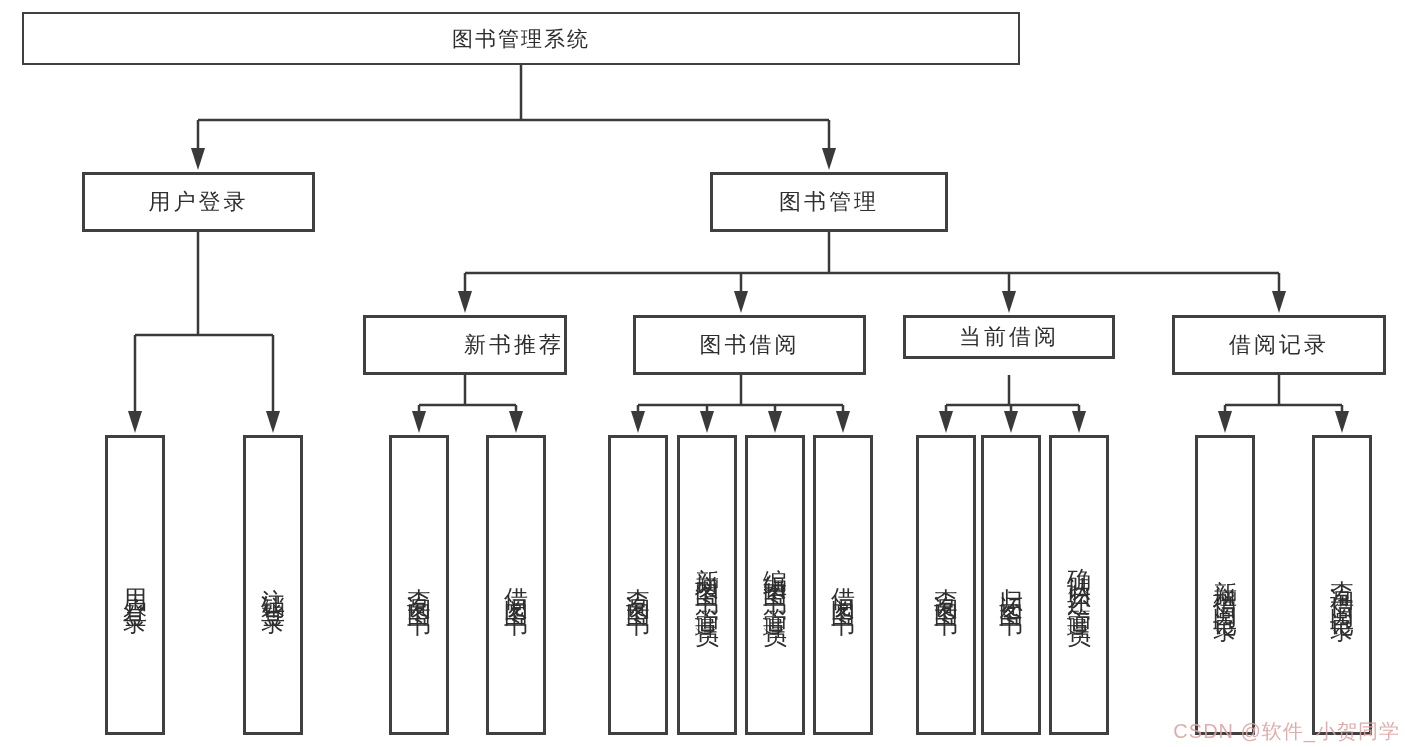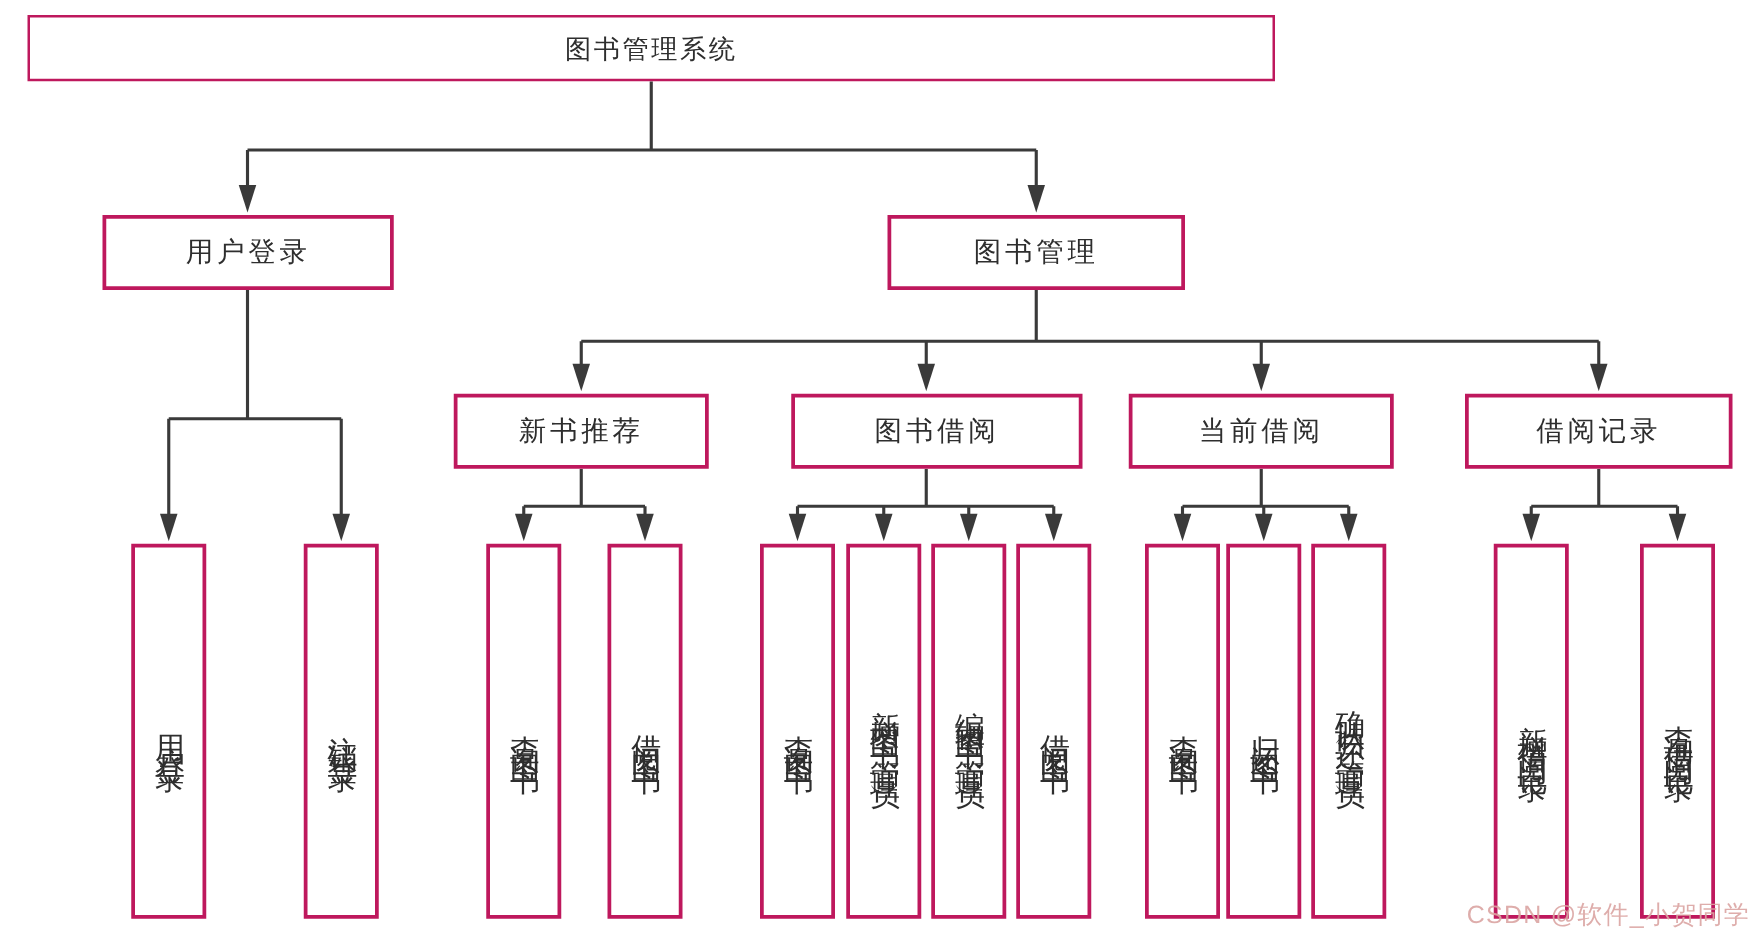--- a/index.html
+++ b/index.html
@@ -26,21 +26,21 @@
     stroke-width: 2.5;
     fill: none;
   }
   svg.connectors polygon {
     fill: #3a3a3a;
     stroke: none;
   }
   .node {
     position: absolute;
     background: #ffffff;
-    border: 3px solid #be185d;
+    border: 3px solid #404040;
     display: flex;
     align-items: center;
     justify-content: center;
     z-index: 2;
     color: #2e2e2e;
   }
   .node.root {
     border-width: 2px;
     font-size: 21px;
     letter-spacing: 2px;
@@ -128,27 +128,27 @@
     <span>图书管理系统</span>
   </div>
 
   <div class="node branch" style="left:82px; top:172px; width:233px; height:60px;">
     <span>用户登录</span>
   </div>
   <div class="node branch" style="left:710px; top:172px; width:238px; height:60px;">
     <span>图书管理</span>
   </div>
 
-  <div class="node branch" style="left:363px; top:315px; width:204px; height:60px;">
+  <div class="node branch" style="left:363px; top:315px; width:204px; height:60px;justify-content:flex-end;">
     <span>新书推荐</span>
   </div>
   <div class="node branch" style="left:633px; top:315px; width:233px; height:60px;">
     <span>图书借阅</span>
   </div>
-  <div class="node branch" style="left:903px; top:315px; width:212px; height:60px;">
+  <div class="node branch" style="left:903px; top:315px; width:212px; height:44px;">
     <span>当前借阅</span>
   </div>
   <div class="node branch" style="left:1172px; top:315px; width:214px; height:60px;">
     <span>借阅记录</span>
   </div>
 
   <div class="node leaf" style="left:105px; top:435px; width:60px; height:300px;">
     <span>用户登录</span>
   </div>
   <div class="node leaf" style="left:243px; top:435px; width:60px; height:300px;">

